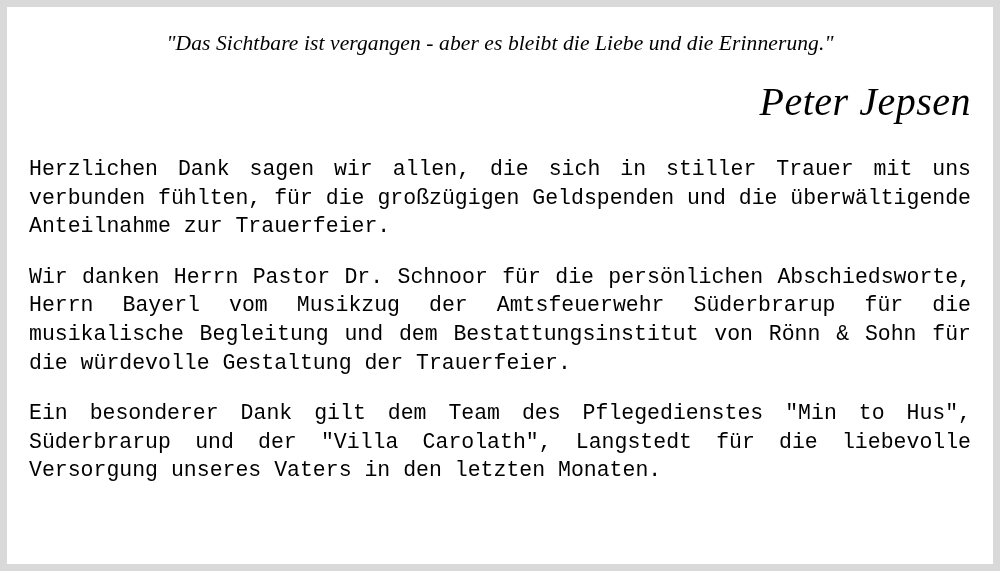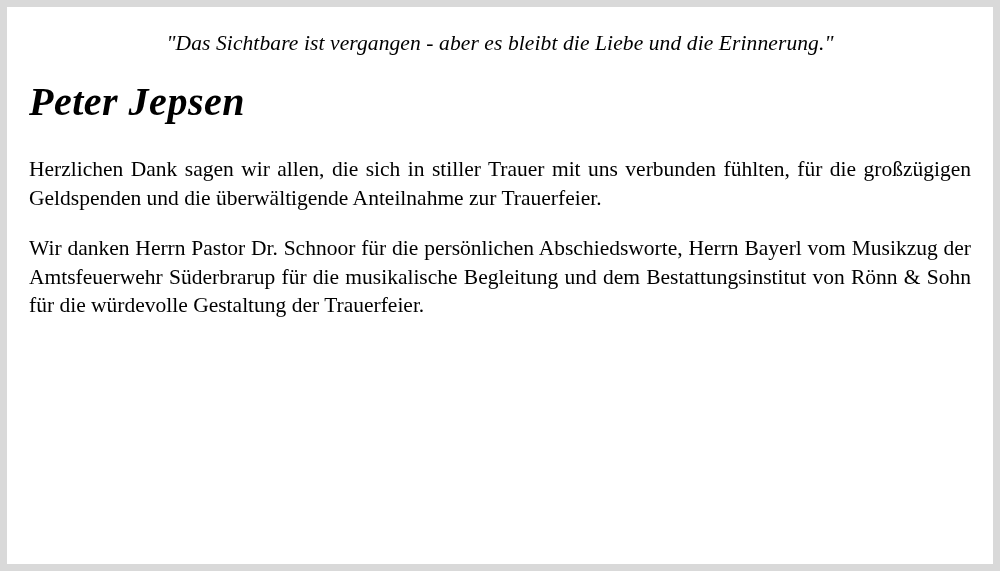--- a/index.html
+++ b/index.html
@@ -24,22 +24,22 @@
     position: relative;
   }
   .quote {
     text-align: center;
     font-style: italic;
     font-size: 21.5px;
     letter-spacing: 0.1px;
     margin-top: 6px;
   }
   .name {
-    text-align: left;
-    font-weight: bold;
+    text-align: right;
+    font-weight: normal;
     font-style: italic;
     font-size: 40px;
     margin-top: 22px;
     letter-spacing: 0.5px;
   }
   .date {
     text-align: center;
     font-size: 22px;
     margin-top: 16px;
   }
@@ -47,20 +47,21 @@
     font-weight: bold;
     font-size: 20px;
     padding-right: 2px;
   }
   .para {
     font-size: 21.5px;
     line-height: 1.33;
     text-align: justify;
     text-justify: inter-word;
     margin-top: 22px;
+    font-family: Liberation Mono, monospace;
   }
   .para-first {
     margin-top: 30px;
   }
   .closing {
     margin-top: 18px;
     text-align: right;
     padding-right: 76px;
     font-size: 21.5px;
     line-height: 1.33;
@@ -83,16 +84,17 @@
 
 <div class="notice">
 
   <div class="quote">"Das Sichtbare ist vergangen - aber es bleibt die Liebe und die Erinnerung."</div>
 
   <div class="name">Peter Jepsen</div>
 
 
   <div class="para para-first">Herzlichen Dank sagen wir allen, die sich in stiller Trauer mit uns verbunden fühlten, für die großzügigen Geldspenden und die überwältigende Anteilnahme zur Trauerfeier.</div>
   <div class="para">Wir danken Herrn Pastor Dr. Schnoor für die persönlichen Abschiedsworte, Herrn Bayerl vom Musikzug der Amtsfeuerwehr Süderbrarup für die musikalische Begleitung und dem Bestattungsinstitut von Rönn &amp; Sohn für die würdevolle Gestaltung der Trauerfeier.</div>
+  <div class="para">Ein besonderer Dank gilt dem Team des Pflegedienstes "Min to Hus", Süderbrarup und der "Villa Carolath", Langstedt für die liebevolle Versorgung unseres Vaters in den letzten Monaten.</div>
 
 
 
 </div>
 
 </body></html>

